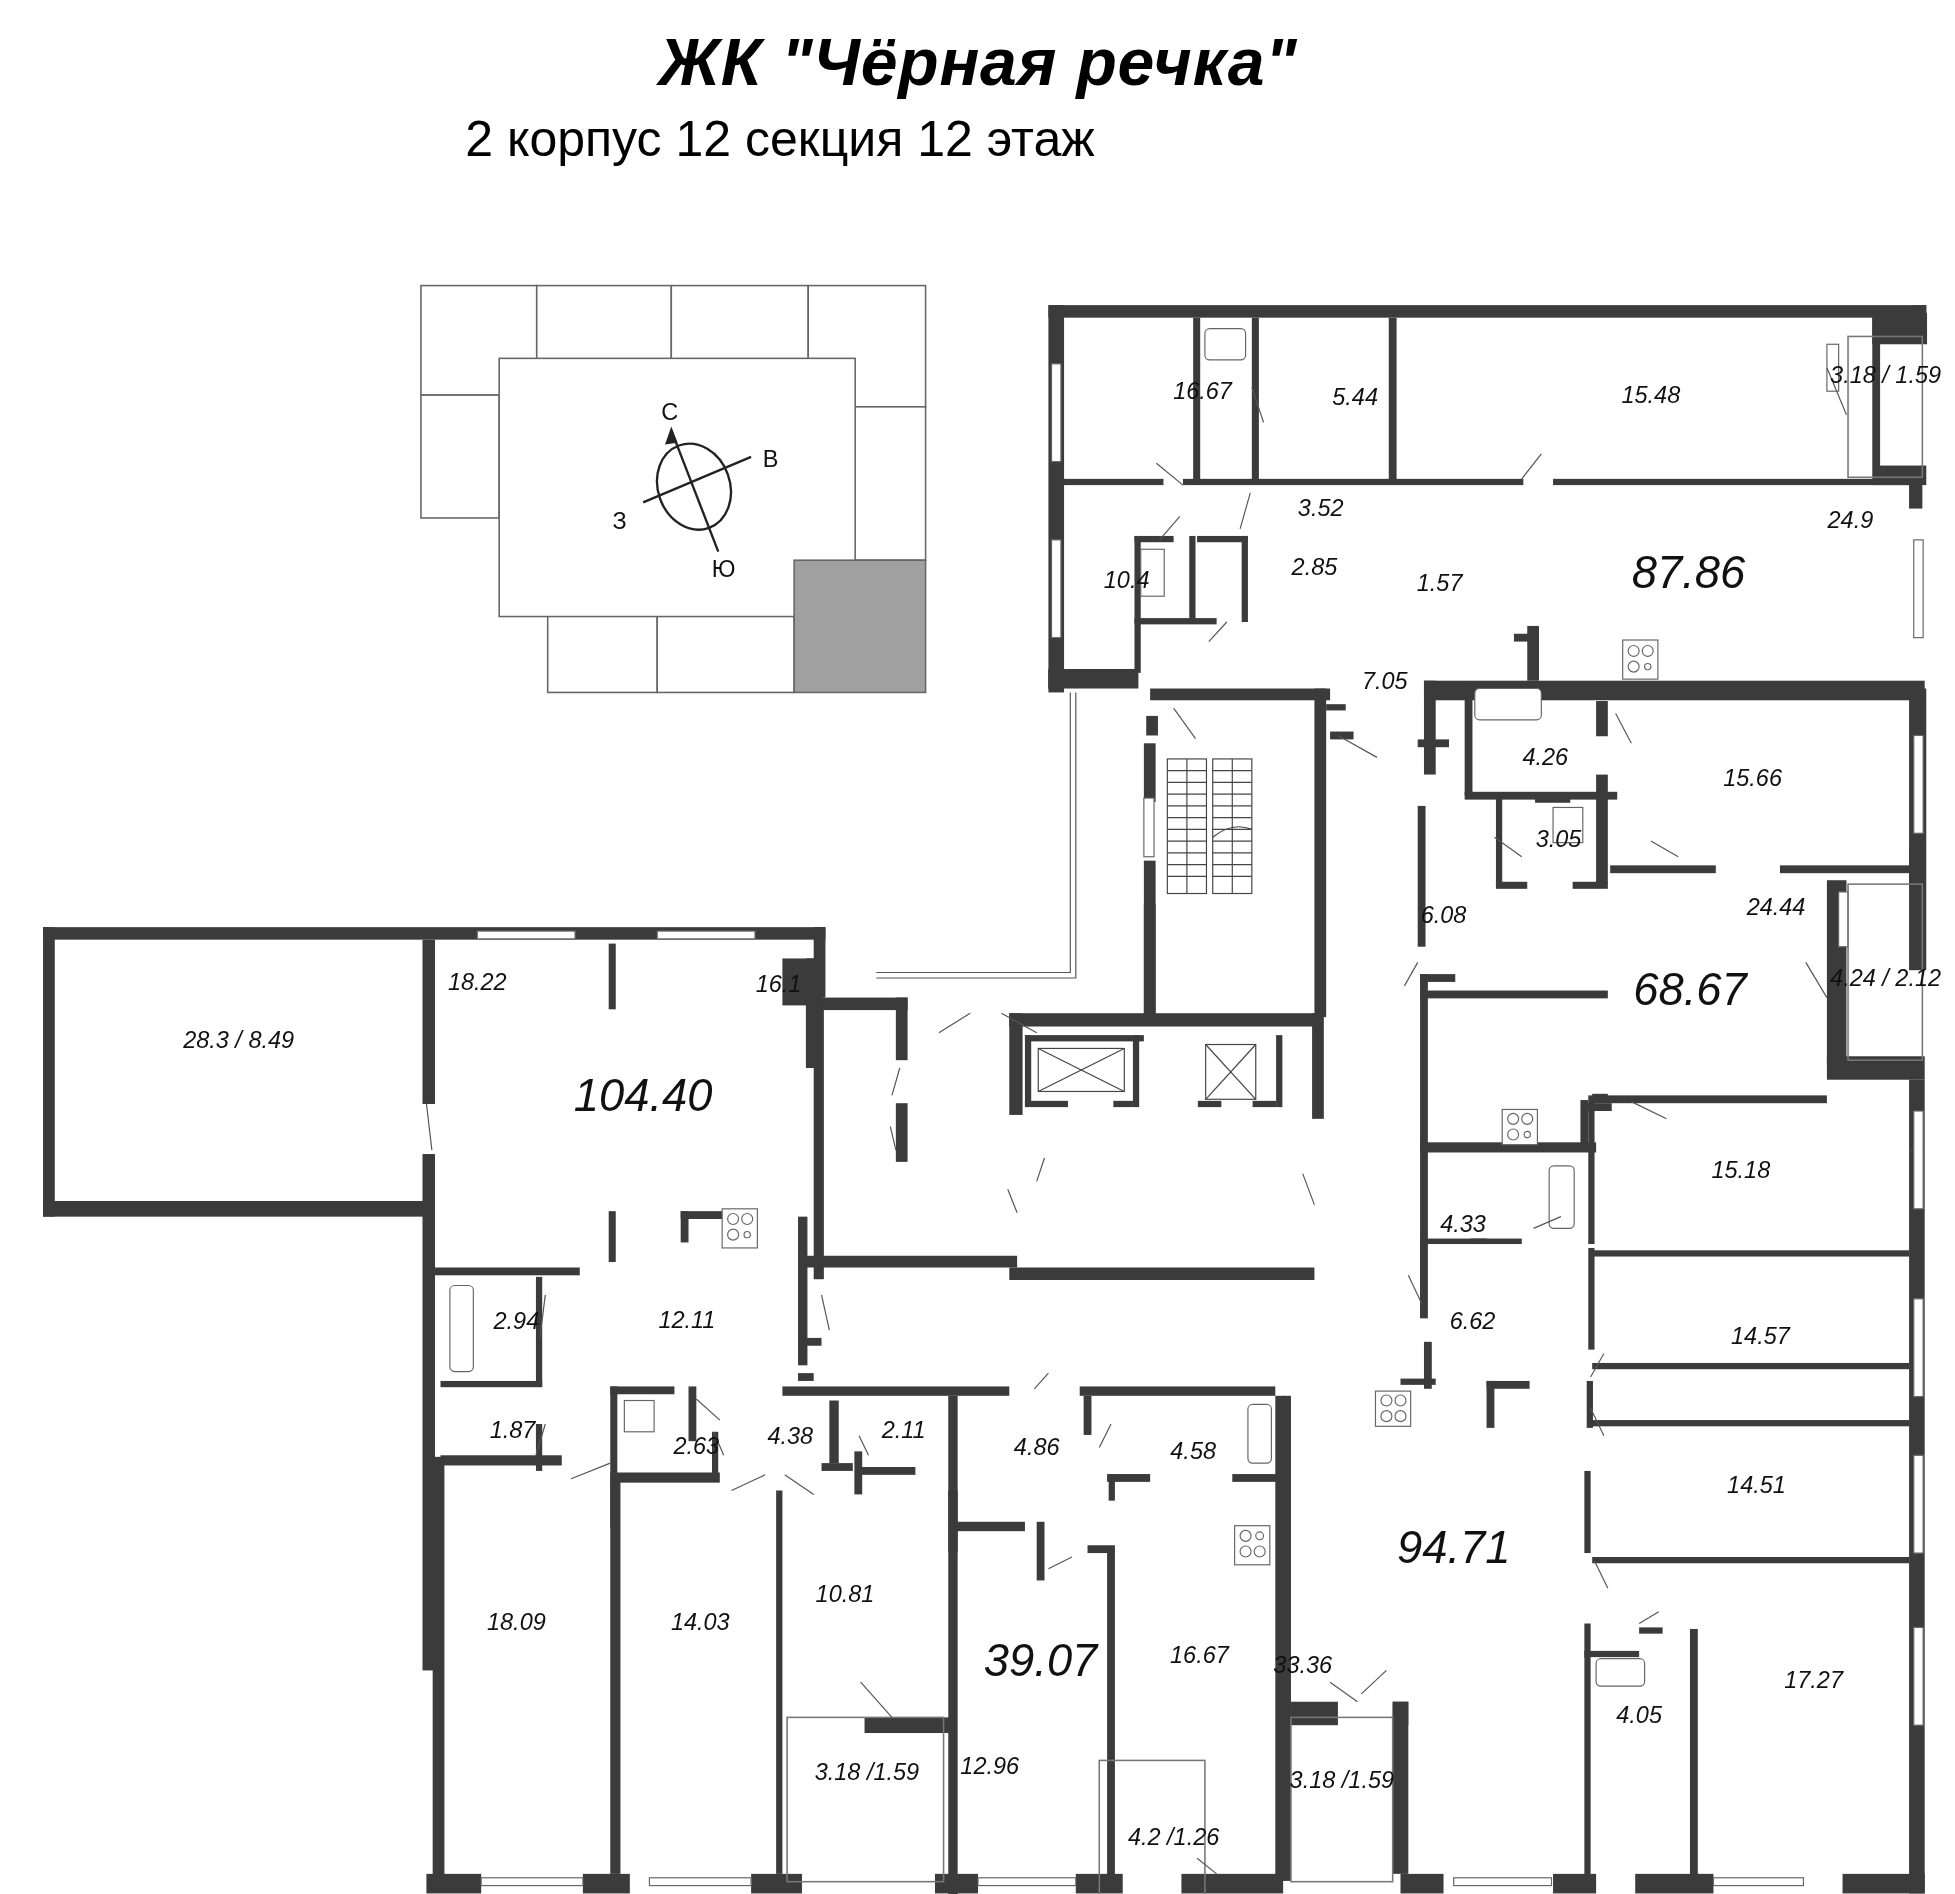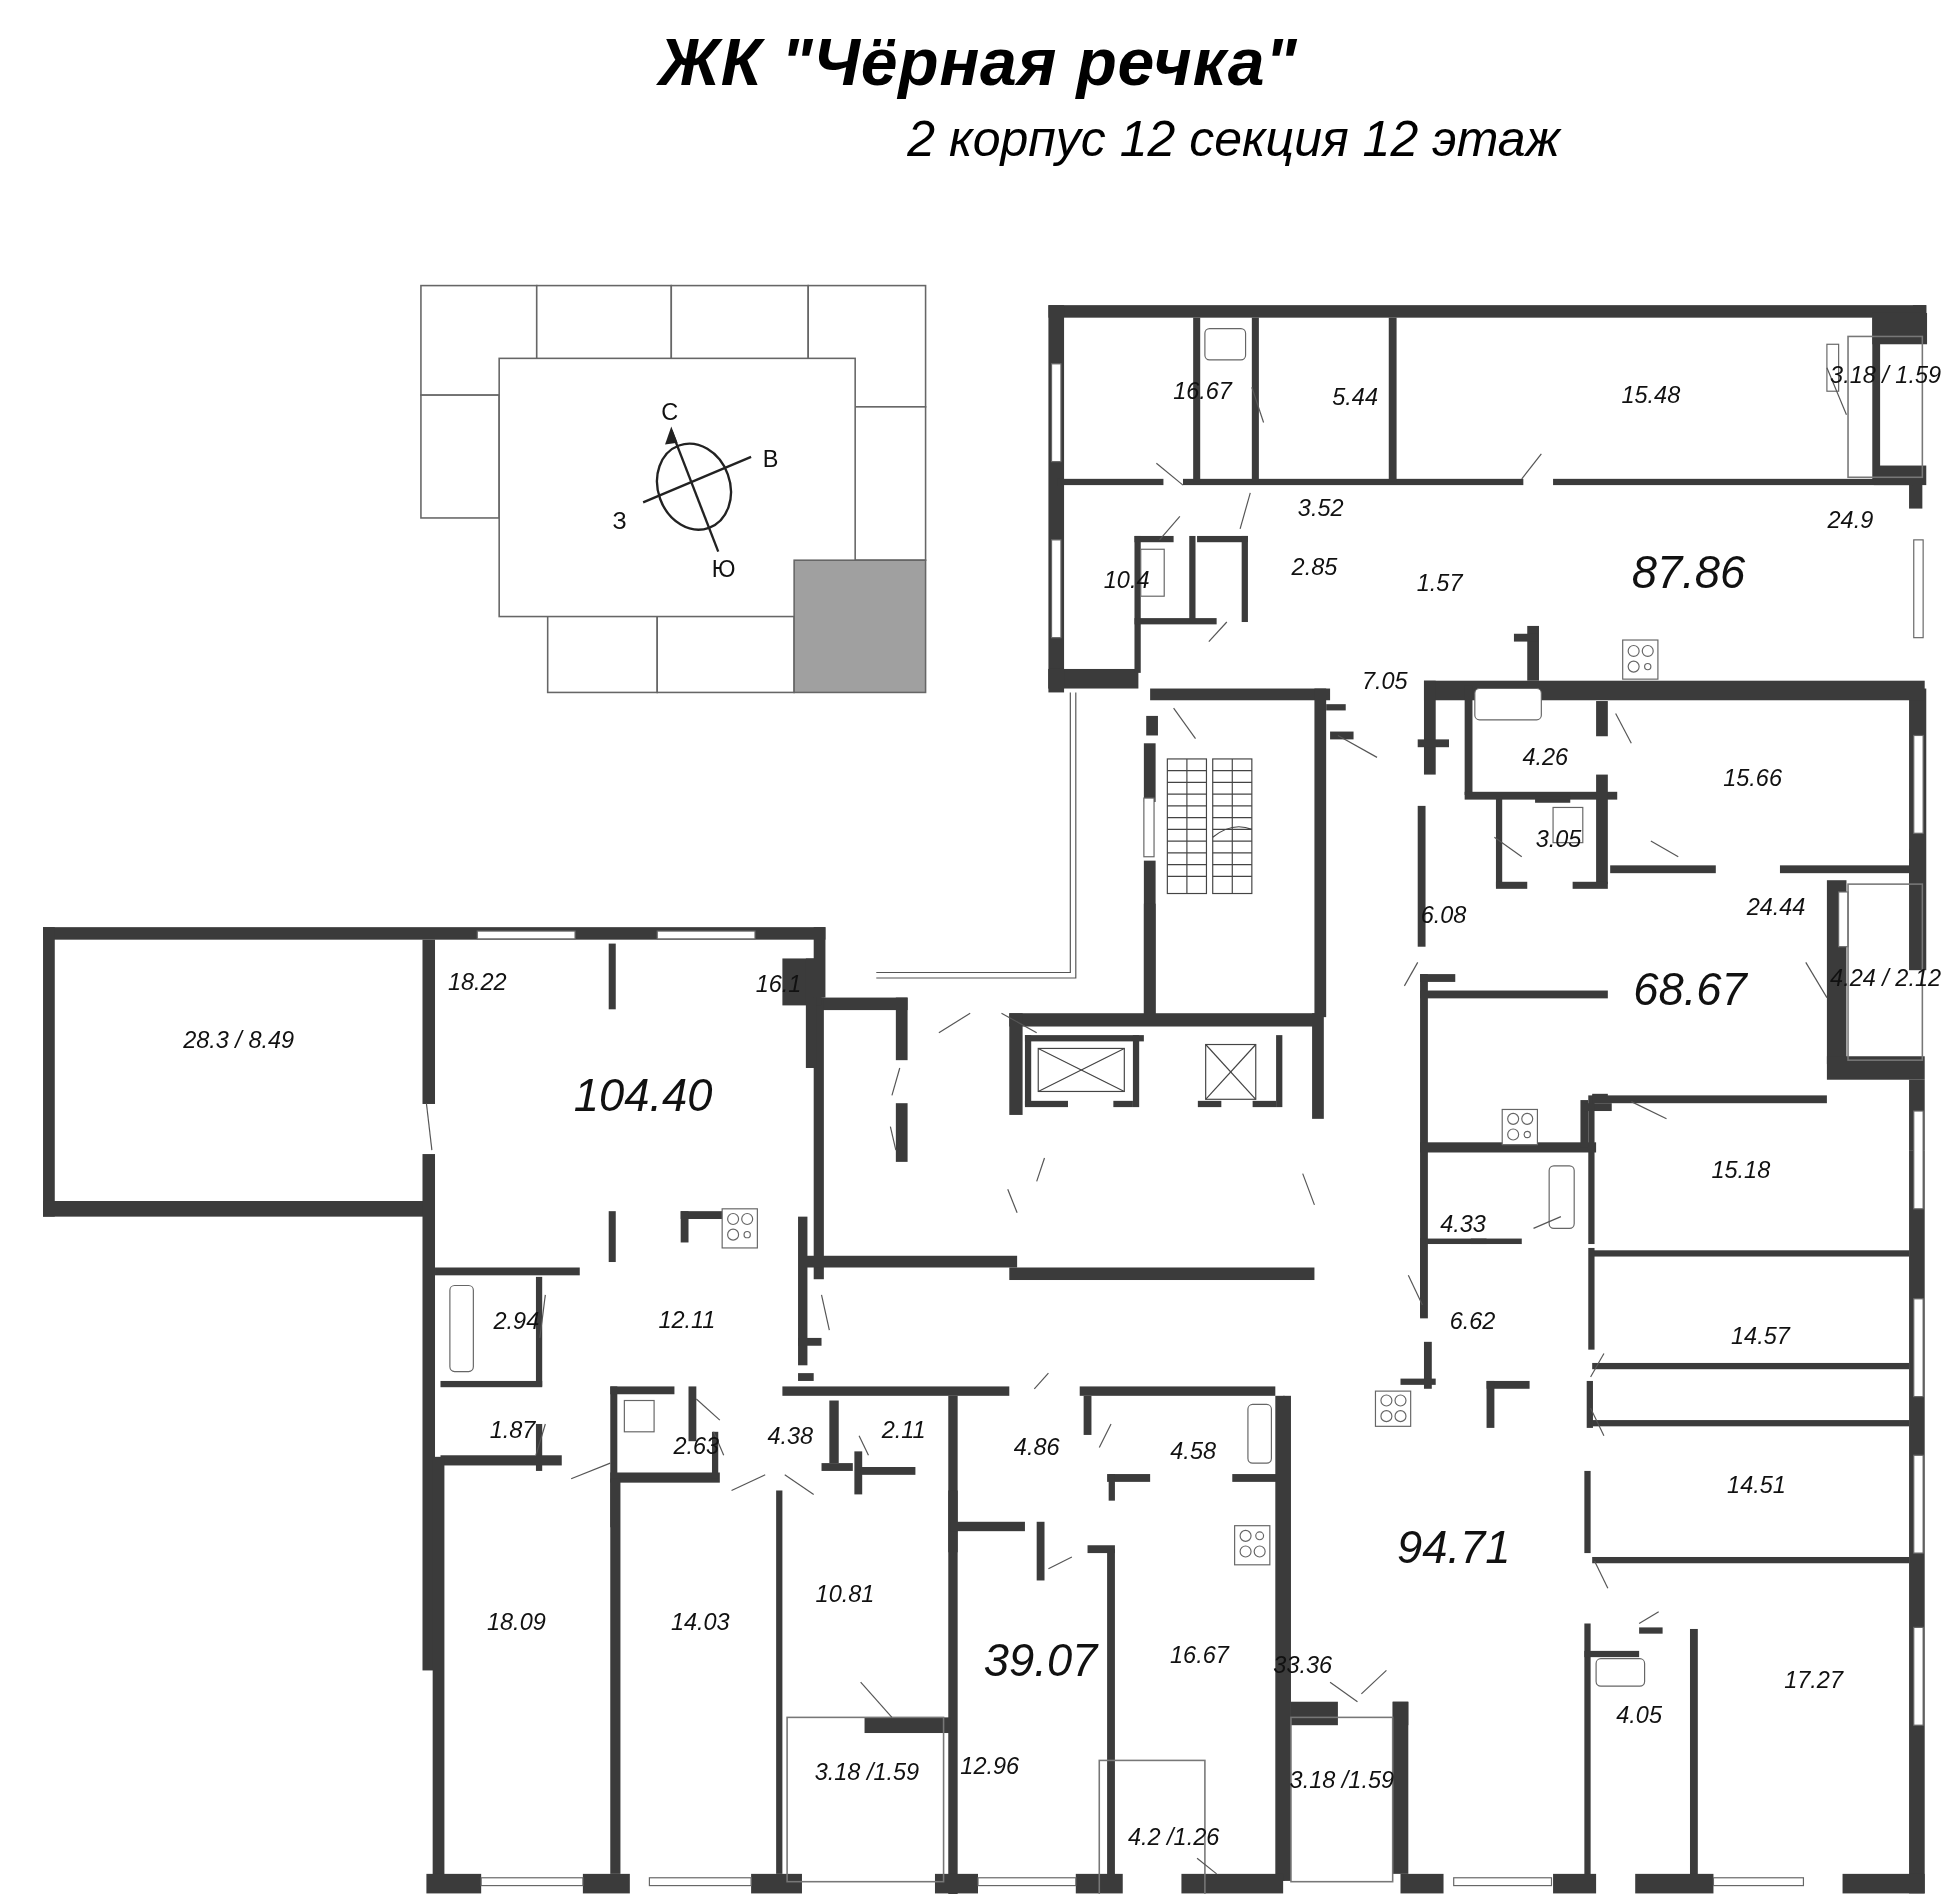--- a/index.html
+++ b/index.html
@@ -1,18 +1,18 @@
 <!DOCTYPE html>
 <html style="font-size:12.5px"><head>
 <meta charset="utf-8">
 <style>
   html, body { margin: 0; padding: 0; background: #ffffff; }
   body { width: 1956px; height: 1895px; position: relative; overflow: hidden; font-family: "Liberation Sans", sans-serif; }
   #title { position: absolute; left: 0; top: 23.5px; width: 1956px; text-align: center; font-size: 66px; font-weight: bold; font-style: italic; color: #000; letter-spacing: 0.8px; }
-  #subtitle { position: absolute; left: 0; top: 110px; width: 1560px; text-align: right; font-size: 50px; font-style: italic; color: #000; }
+  #subtitle { position: absolute; left: 0; top: 110px; width: 1560px; text-align: center; font-size: 50px; color: #000; }
   svg { position: absolute; left: 0; top: 0; }
   .w { fill: #3b3b3b; }
   .thin { stroke: #555; stroke-width: 1.5; fill: none; }
   .win { fill: #fff; stroke: #666; stroke-width: 1.5; }
   .fx { fill: #fff; stroke: #666; stroke-width: 1.5; }
   .lbl { font-family: "Liberation Sans", sans-serif; font-style: italic; fill: #111; font-size: 30px; text-anchor: middle; }
   .big { font-size: 58px; }
   .cmp { font-family: "Liberation Sans", sans-serif; fill: #111; font-size: 30px; text-anchor: middle; }
 </style>
 </head>

